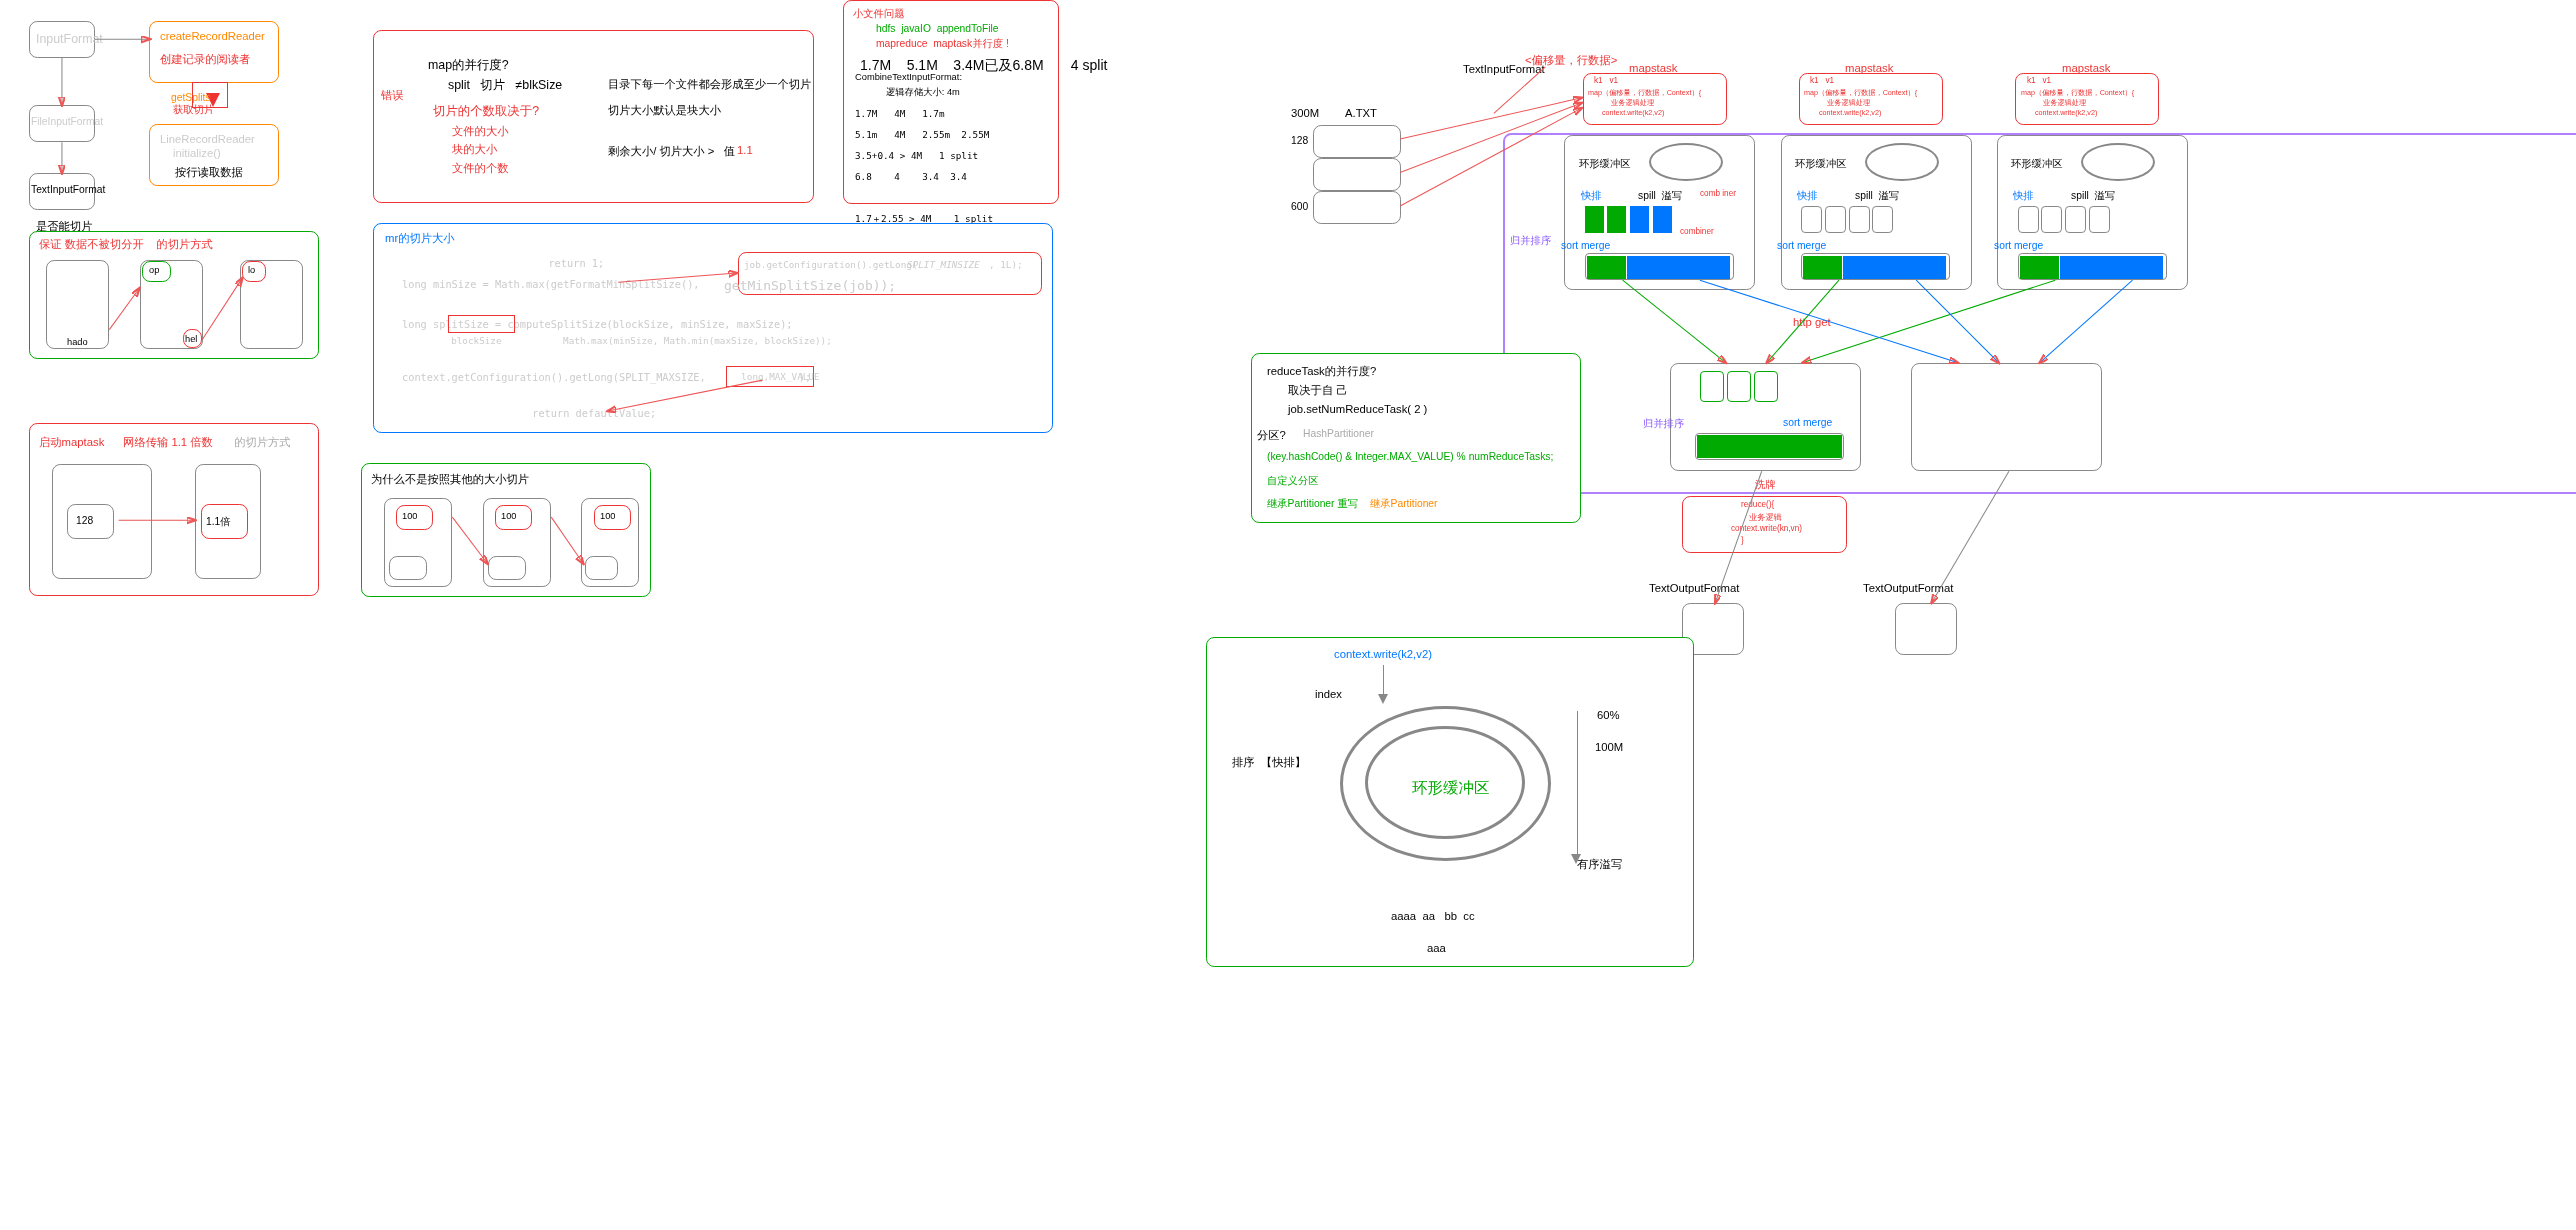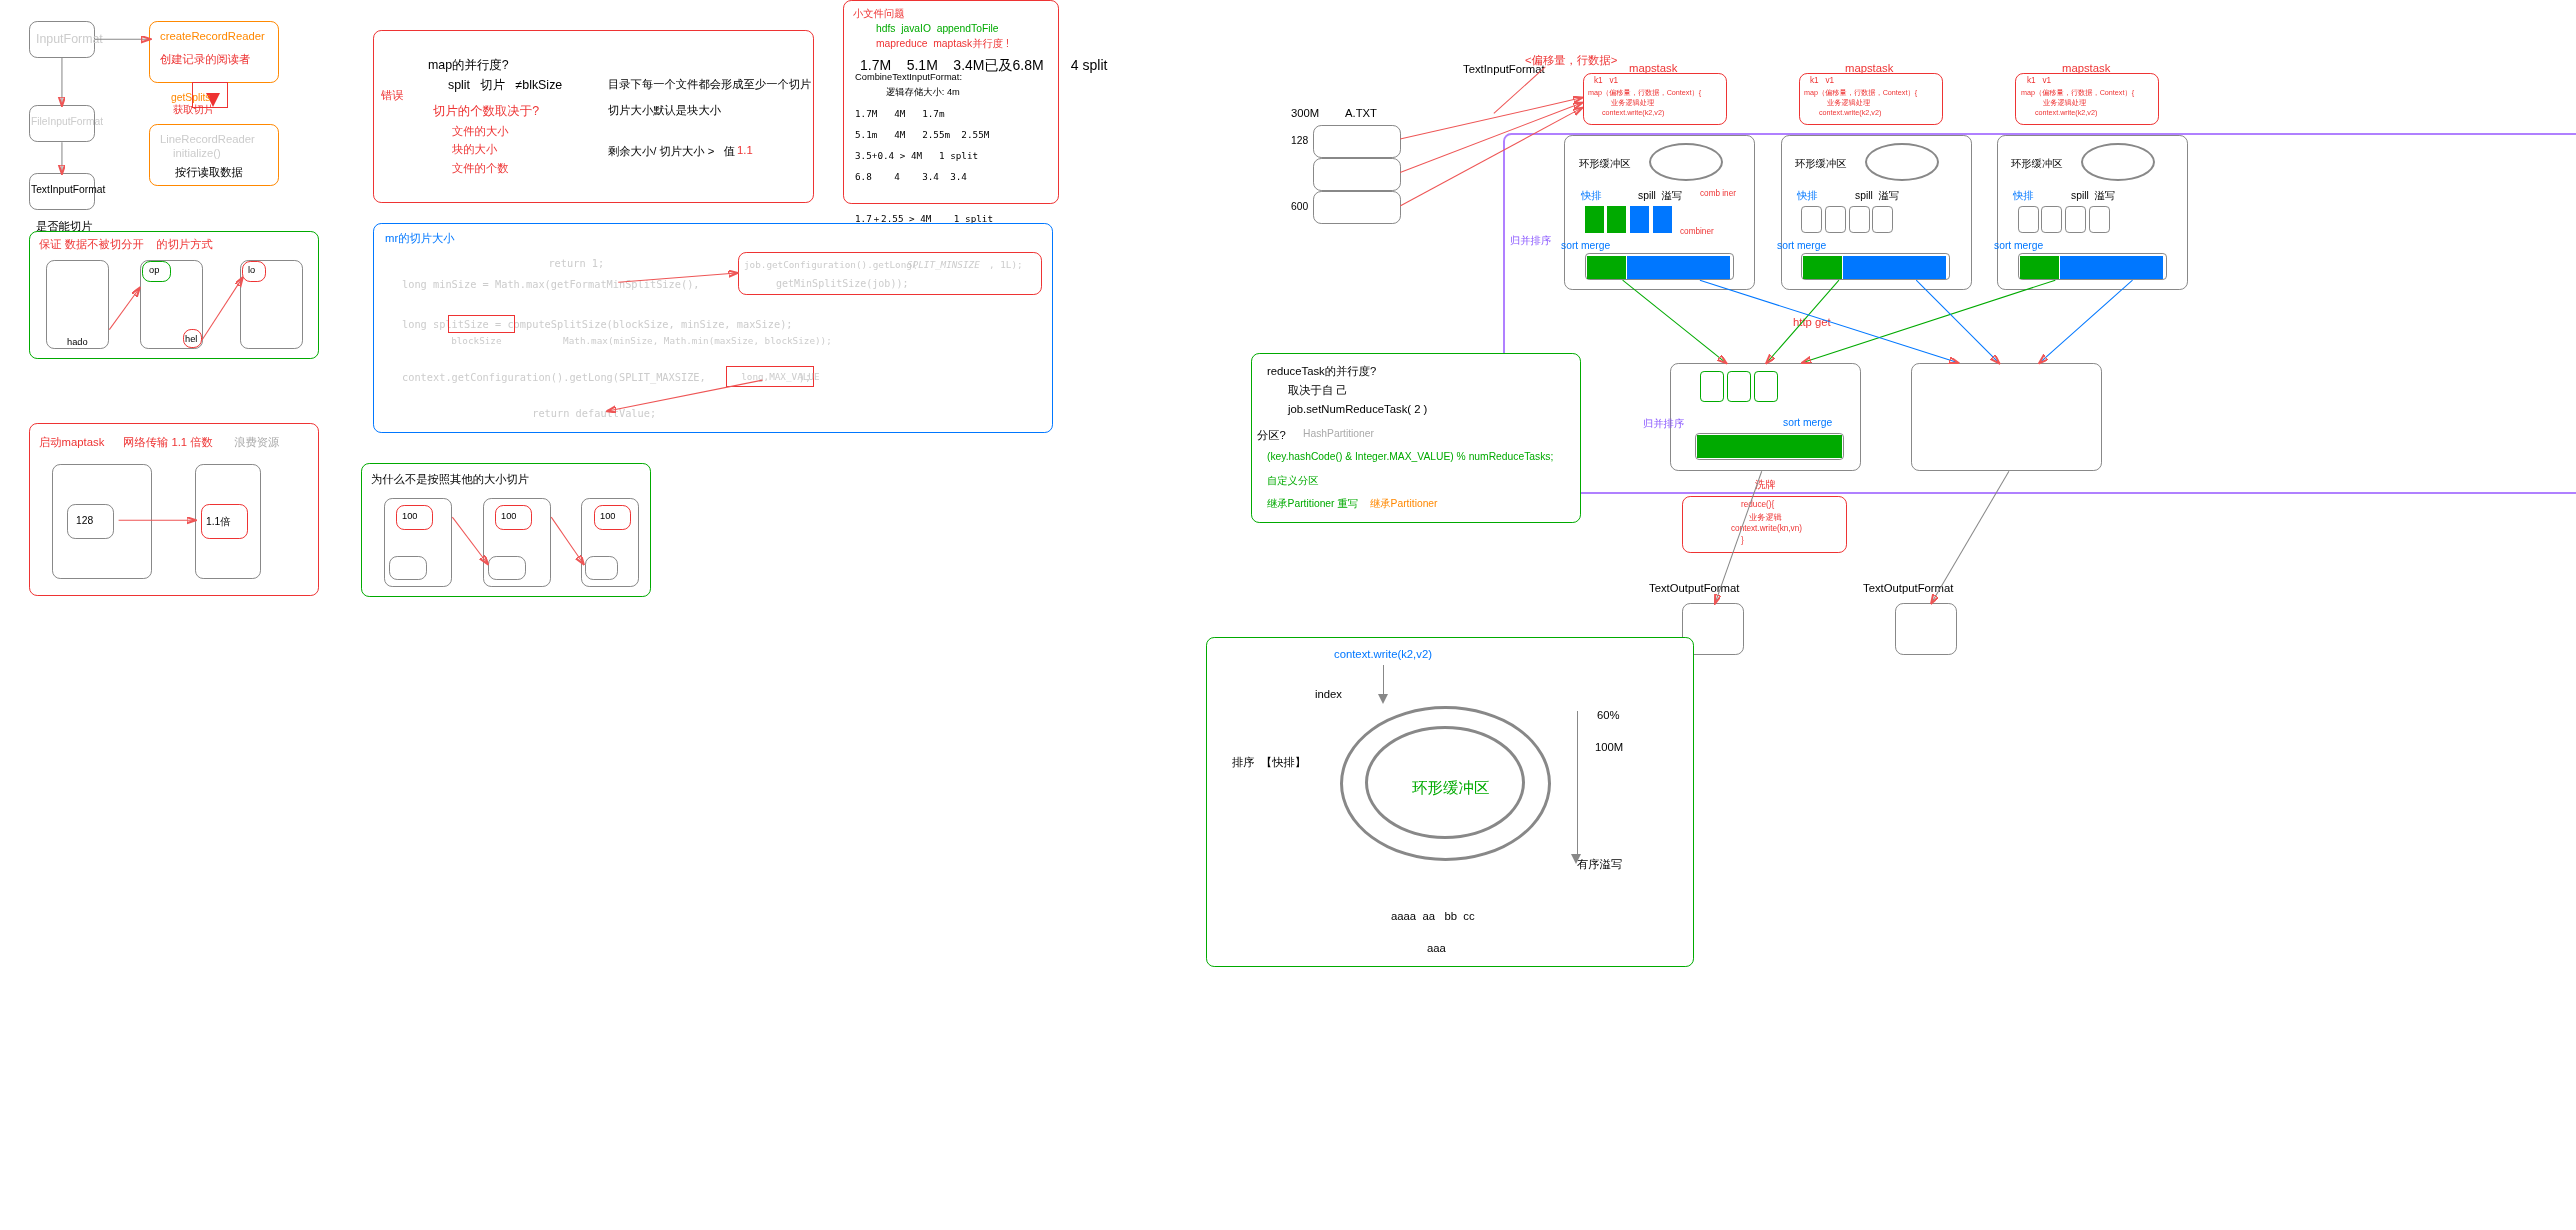--- a/index.html
+++ b/index.html
@@ -109,25 +109,25 @@
 <div class="lbl mono txt-lgrey" style="left:412px;top:335px;font-size:9.3px">       blockSize           Math.max(minSize, Math.min(maxSize, blockSize));</div>
 <div class="lbl mono txt-lgrey" style="left:402px;top:371px;font-size:10.3px">context.getConfiguration().getLong(SPLIT_MAXSIZE,               );</div>
 <div class="lbl mono txt-lgrey" style="left:402px;top:407px;font-size:10.3px">                     return defaultValue;</div>
 <div style="position:absolute;left:726px;top:366px;width:88px;height:20.6px;border:1px solid #e33"></div>
 <div class="lbl mono txt-lgrey" style="left:730px;top:371px;font-size:9.3px">  long,MAX_VALUE</div>
 <div style="position:absolute;left:448px;top:315px;width:67px;height:17.5px;border:1px solid #e33"></div>
 <div class="box red" style="left:738px;top:252px;width:304px;height:43px"></div>
 <div class="lbl mono txt-lgrey" style="left:744px;top:259px;font-size:9.3px">job.getConfiguration().getLong(</div>
 <div class="lbl mono txt-lgrey" style="left:907px;top:259px;font-size:9.3px;font-style:italic">SPLIT_MINSIZE</div>
 <div class="lbl mono txt-lgrey" style="left:989px;top:259px;font-size:9.3px">, 1L);</div>
-<div class="lbl mono txt-lgrey" style="left:776px;top:278px;font-size:10px">getMinSplitSize(job));</div>
+<div class="lbl mono txt-lgrey" style="left:724px;top:278px;font-size:13px">getMinSplitSize(job));</div>
 
 <div class="box red" style="left:29px;top:423px;width:290px;height:173px"></div>
 <div class="lbl txt-red" style="left:39px;top:435px;font-size:11.3px">启动maptask      网络传输 1.1 倍数</div>
-<div class="lbl txt-grey" style="left:231px;top:435px;font-size:11.3px"> 浪费资源</div>
+<div class="lbl txt-grey" style="left:231px;top:435px;font-size:11.3px"> 的切片方式</div>
 <div class="box" style="left:52px;top:464px;width:100px;height:115px"></div>
 <div class="box" style="left:195px;top:464px;width:66px;height:115px"></div>
 <div class="box" style="left:67px;top:504px;width:47px;height:35px"></div>
 <div class="lbl" style="left:76px;top:515px;font-size:10.3px">128</div>
 <div class="box red" style="left:201px;top:504px;width:47px;height:35px"></div>
 <div class="lbl" style="left:206px;top:515px;font-size:10.3px">1.1倍</div>
 
 <div class="box green" style="left:361px;top:463px;width:290px;height:134px"></div>
 <div class="lbl" style="left:371px;top:472px;font-size:11.3px">为什么不是按照其他的大小切片</div>
 <div class="box" style="left:384px;top:498px;width:68px;height:89px"></div>

